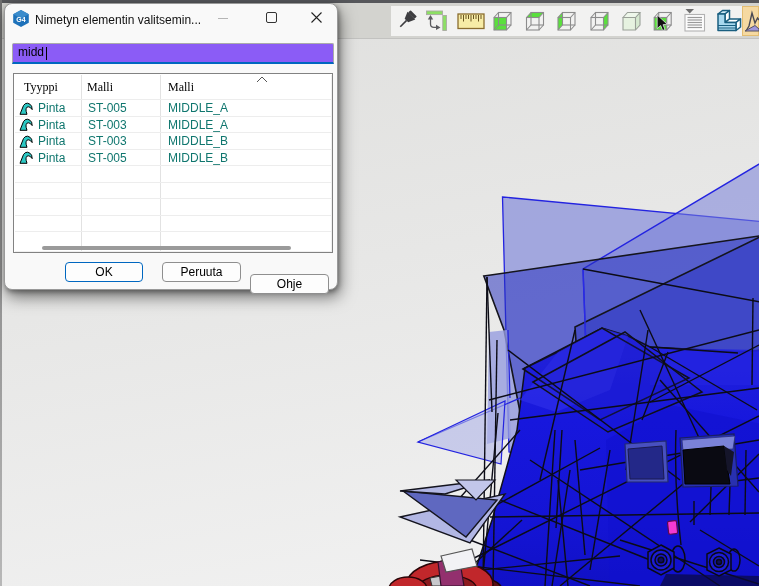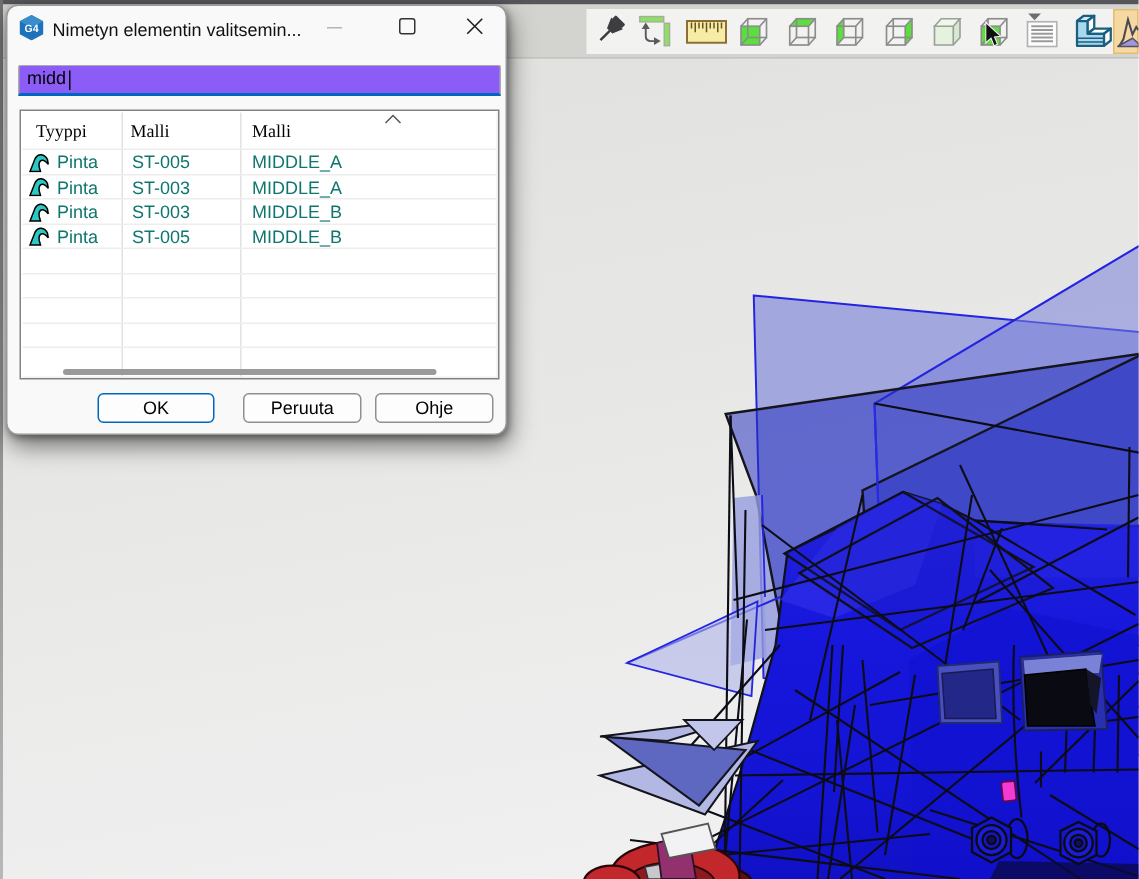--- a/index.html
+++ b/index.html
@@ -22,21 +22,21 @@
 #tbl{position:absolute;left:8px;top:69px;width:318px;height:178px;background:#fff;border:1px solid #828282;box-shadow:inset 1px 1px 0 #fff, inset -1px -1px 0 #f0f0f0;}
 .colline{position:absolute;top:1px;bottom:1px;width:1px;background:#e2e2e2;}
 .rowline{position:absolute;left:1px;right:1px;height:1px;background:#ededed;}
 .hcell{position:absolute;top:6px;font-size:12px;color:#000;font-family:Liberation Serif, serif;}
 .cell{position:absolute;font-size:12px;color:#0f766e;}
 #chev{position:absolute;left:242px;top:2px;width:12px;height:7px;}
 #hsb{position:absolute;left:28px;top:172px;width:249px;height:4px;background:#9a9a9a;border-radius:2px;}
 .btn{position:absolute;top:258px;height:20px;background:#fdfdfd;border:1px solid #8f8f8f;border-radius:4px;font-size:12px;color:#000;text-align:center;line-height:18px;box-sizing:border-box;}
 #bok{left:60px;width:78px;border:1.5px solid #0067c0;}
 #bper{left:157px;width:79px;}
-#bohj{left:245px;width:79px;}
+#bohj{left:245px;width:79px;margin-top:12px;}
 .picon{position:absolute;left:5px;}
 #hibtn{position:absolute;left:742px;top:6px;width:17px;height:30px;background:#f5d9a1;border:1px solid #e3bd72;box-sizing:border-box;}
 </style>
 </head>
 <body>
 <div id="stage">
 <svg id="scene" width="759" height="548" viewBox="0 38 759 548">
 <defs>
 <linearGradient id="mach" x1="0" y1="0" x2="0" y2="1">
  <stop offset="0" stop-color="#2424da"></stop>

